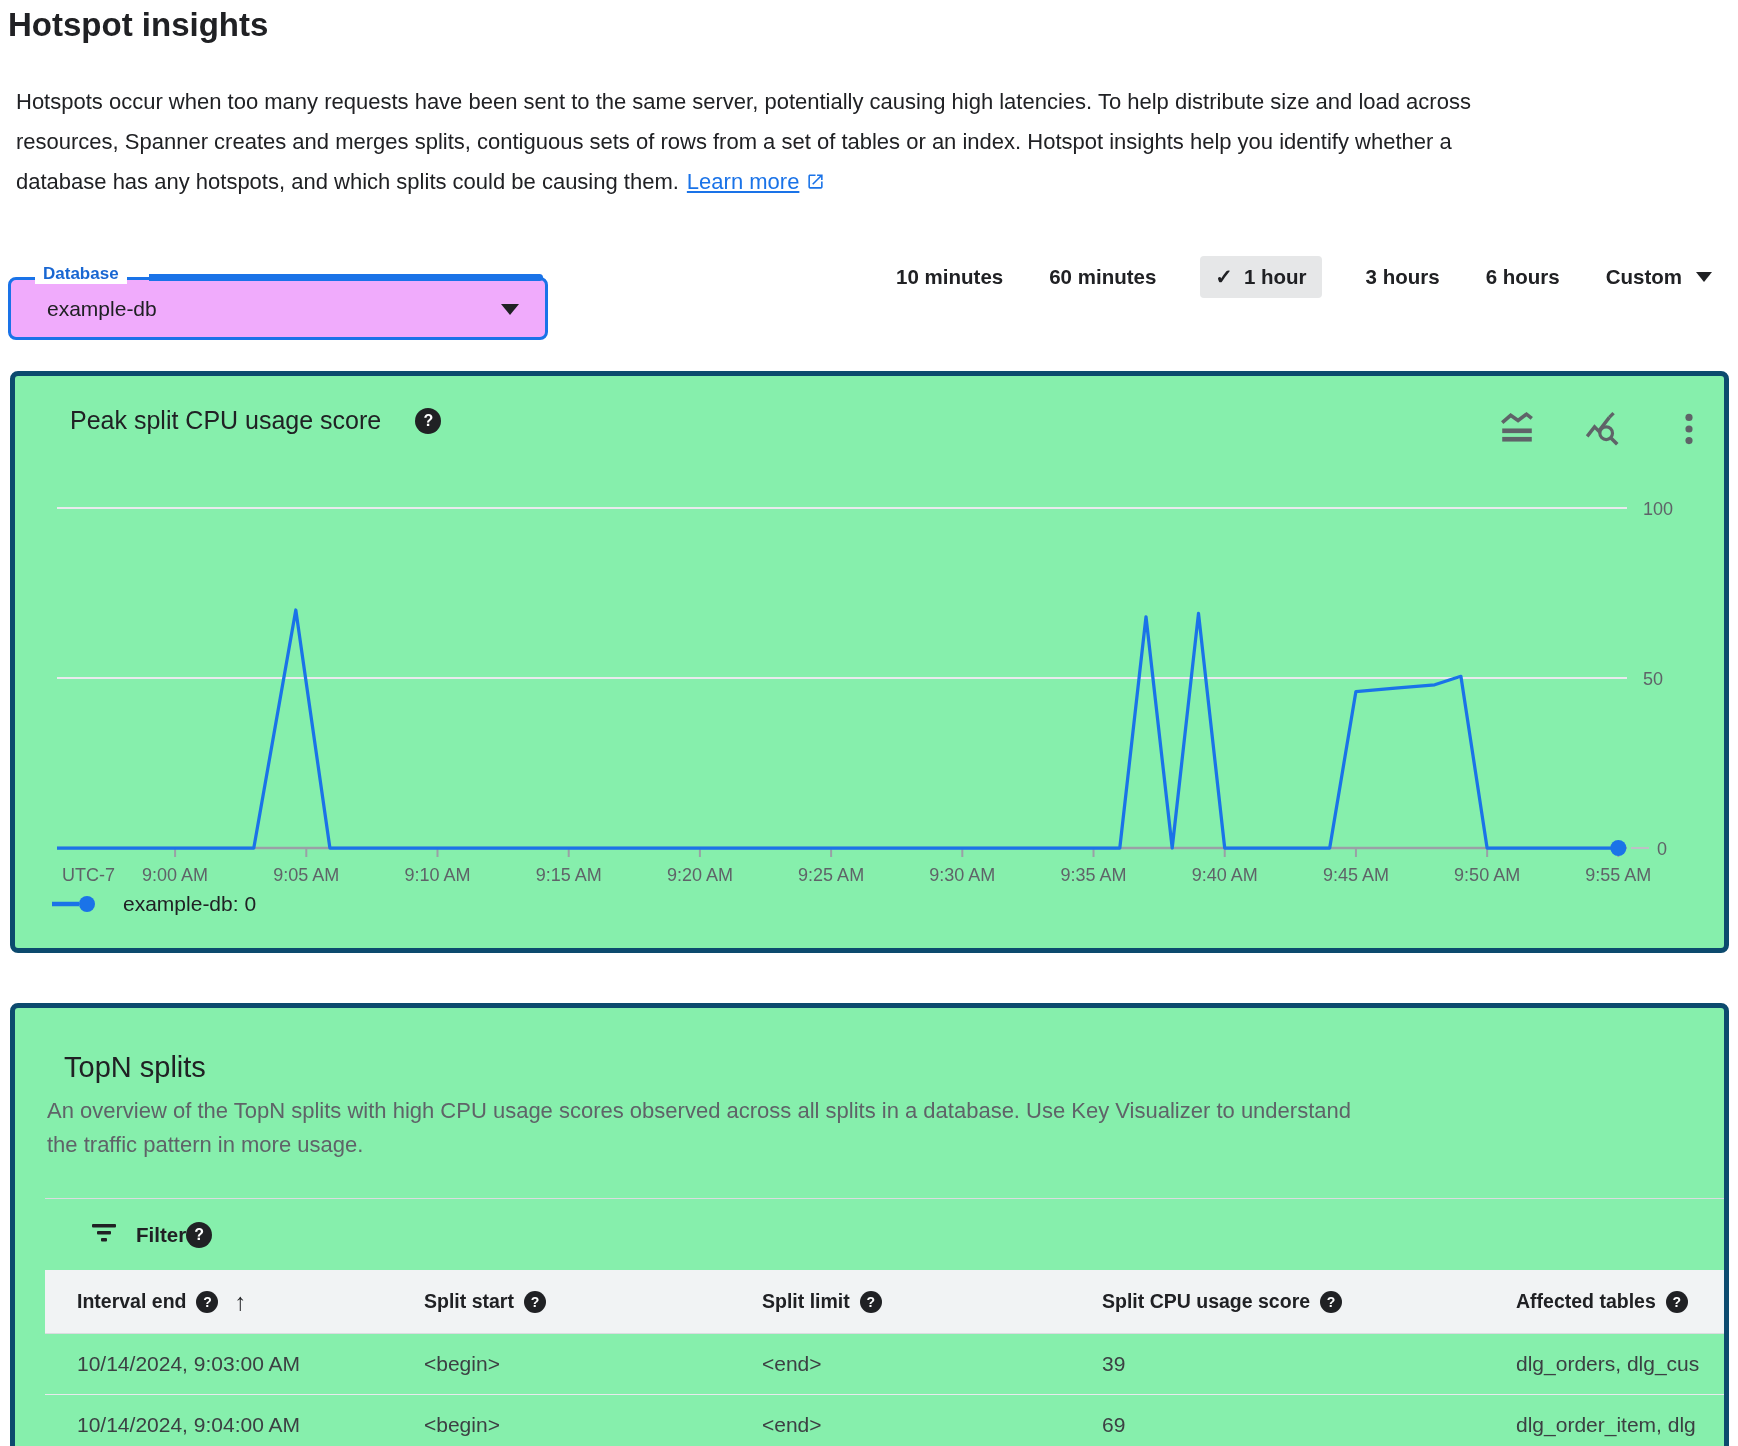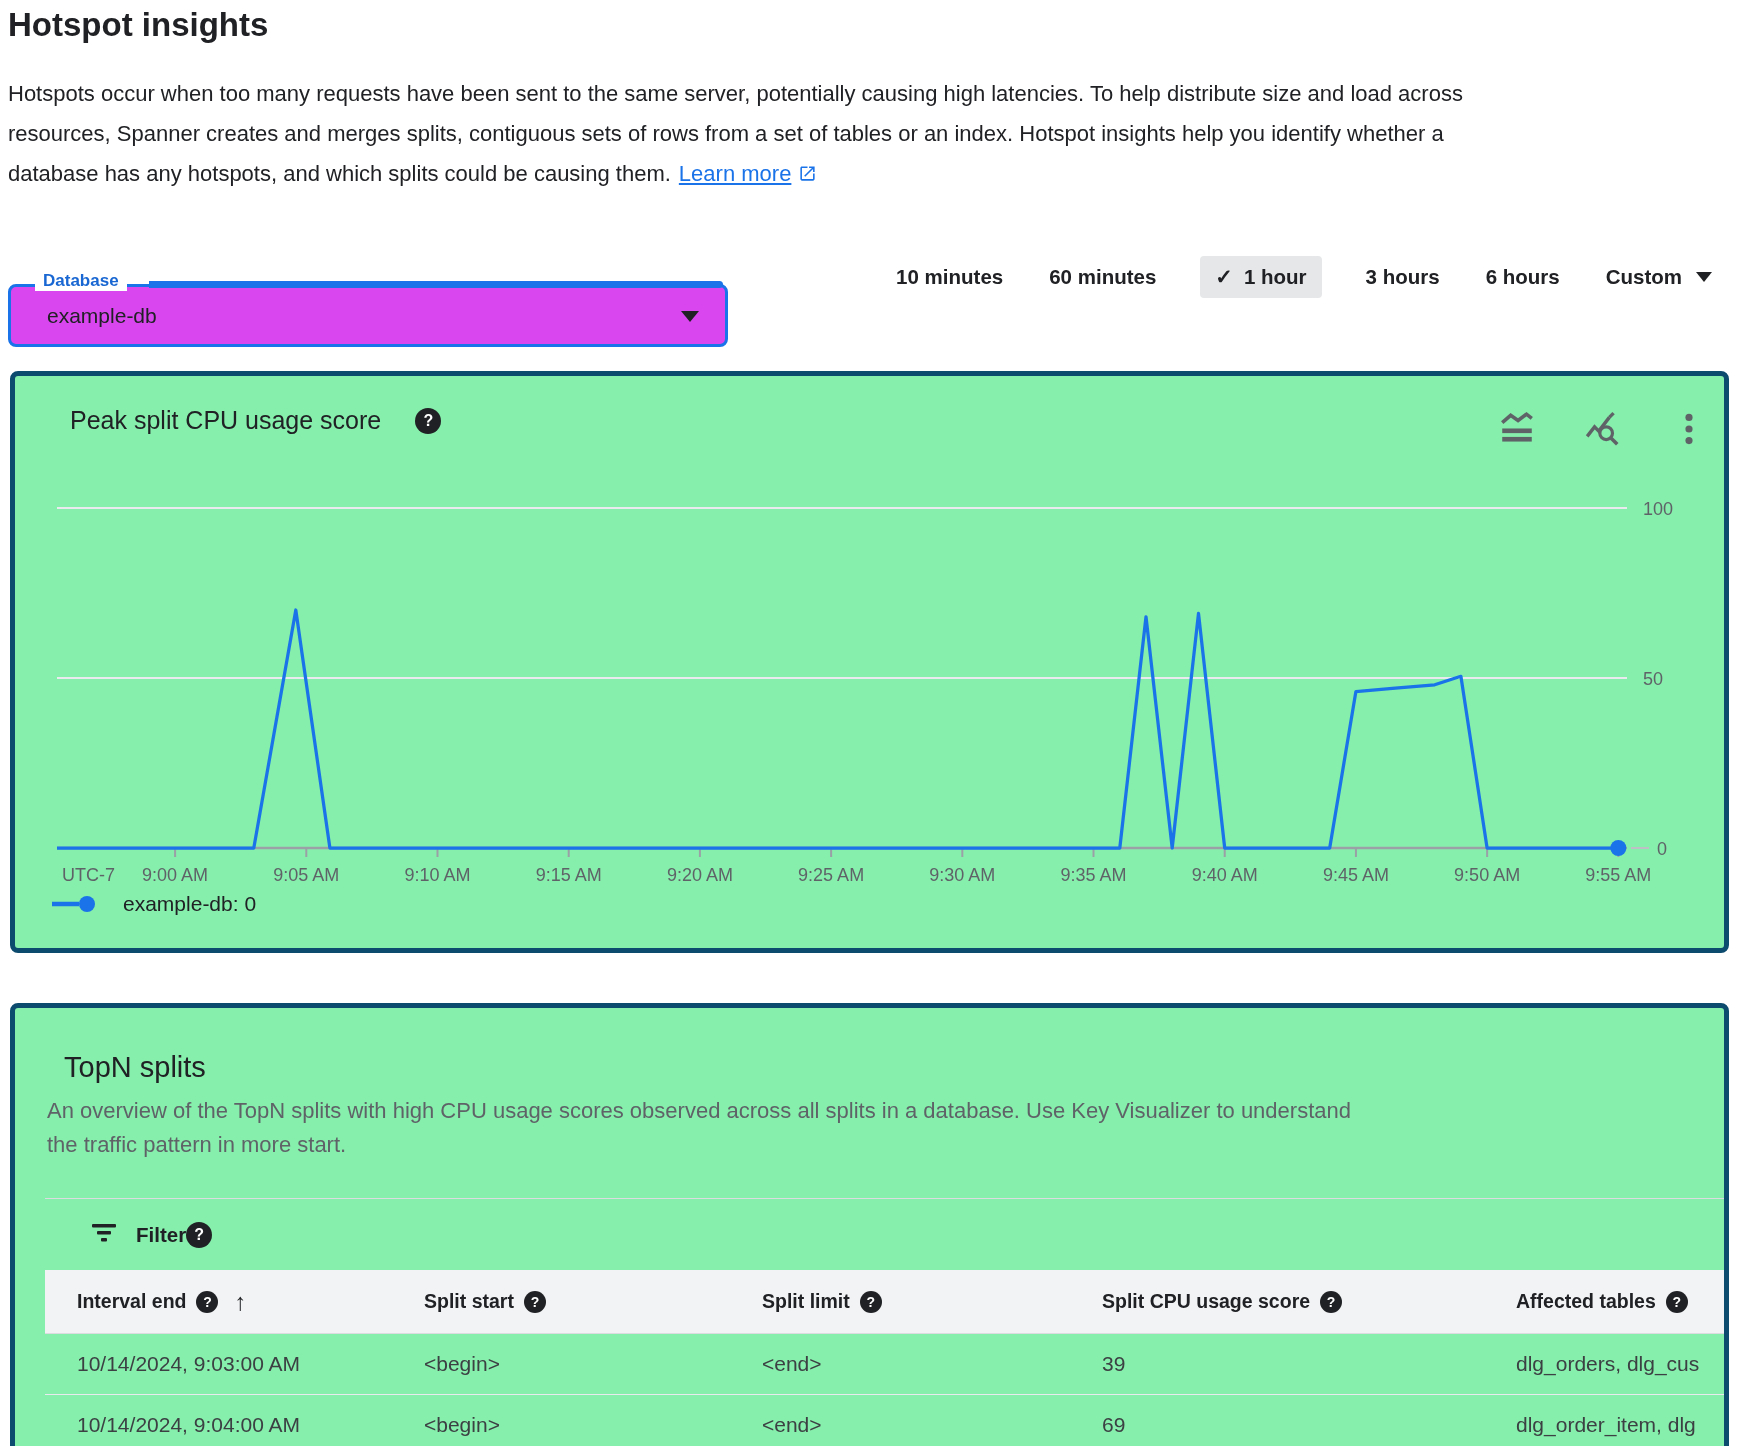--- a/index.html
+++ b/index.html
@@ -1,26 +1,26 @@
 <!DOCTYPE html>
 <html><head>
 <meta charset="utf-8">
 <style>
   html,body{margin:0;padding:0}
   body{width:1738px;height:1446px;overflow:hidden;position:relative;background:#fff;
        font-family:"Liberation Sans",sans-serif;color:#202124;}
   .abs{position:absolute}
   
   .page-title{left:8px;top:6px;font-size:33px;font-weight:700;margin:0}
-  .page-desc{left:8px;top:74px;font-size:22px;line-height:40px;margin:0;width:1720px}
+  .page-desc{left:8px;top:74px;font-size:22px;line-height:40px;margin:8px;width:1720px}
   .learn-more{color:#1a73e8;text-decoration:underline;cursor:pointer;margin-left:8px;white-space:nowrap}
   .ext-icon{vertical-align:-2px;margin-left:7px}
   
-  .db-field{left:8px;top:284px;width:720px;height:63px;border:3px solid #1a73e8;border-radius:8px;
-            box-sizing:border-box;cursor:pointer;background:#d946ef}
+  .db-field{left:8px;top:277px;width:540px;height:63px;border:3px solid #1a73e8;border-radius:8px;
+            box-sizing:border-box;cursor:pointer;background:#f0abfc}
   .db-label{position:absolute;top:-16px;left:24px;background:#fff;padding:0 8px;color:#1967d2;
             font-size:17px;font-weight:700}
   .db-topbar{position:absolute;top:-6px;left:138px;right:2px;height:7px;background:#1a73e8;
              border-radius:0 4px 4px 0}
   .db-value{position:absolute;left:36px;top:50%;transform:translateY(-50%);font-size:21px;color:#202124}
   .db-caret{position:absolute;right:26px;top:50%;margin-top:-5px;width:0;height:0;
             border-left:9px solid transparent;border-right:9px solid transparent;border-top:11px solid #202124}
   
   .time-range{top:252px;right:24px;height:50px;display:flex;align-items:center;gap:42px}
   .tr-opt{background:none;border:none;font-family:inherit;font-size:20.5px;font-weight:600;color:#202124;
@@ -189,21 +189,21 @@
         <circle cx="36" cy="10" r="8" fill="#1a73e8"></circle>
       </svg>
       <span>example-db: 0</span>
     </div>
   </div>
 
   <div class="card topn-card">
     <h2 class="abs topn-title">TopN splits</h2>
     <p class="abs topn-desc">
       <span>An overview of the TopN splits with high CPU usage scores observed across all splits in a database. Use Key Visualizer to understand</span><br>
-      <span>the traffic pattern in more start.</span>
+      <span>the traffic pattern in more usage.</span>
     </p>
     <div class="abs filter-row">
       <span>
         <svg width="28" height="24" viewBox="0 0 28 24" fill="#202124">
           <rect x="2" y="3" width="24" height="3.6" rx="1"></rect>
           <rect x="7" y="10" width="14" height="3.6" rx="1"></rect>
           <rect x="11" y="17" width="6" height="3.6" rx="1"></rect>
         </svg>
       </span>
       <span class="filter-label">Filter</span>

